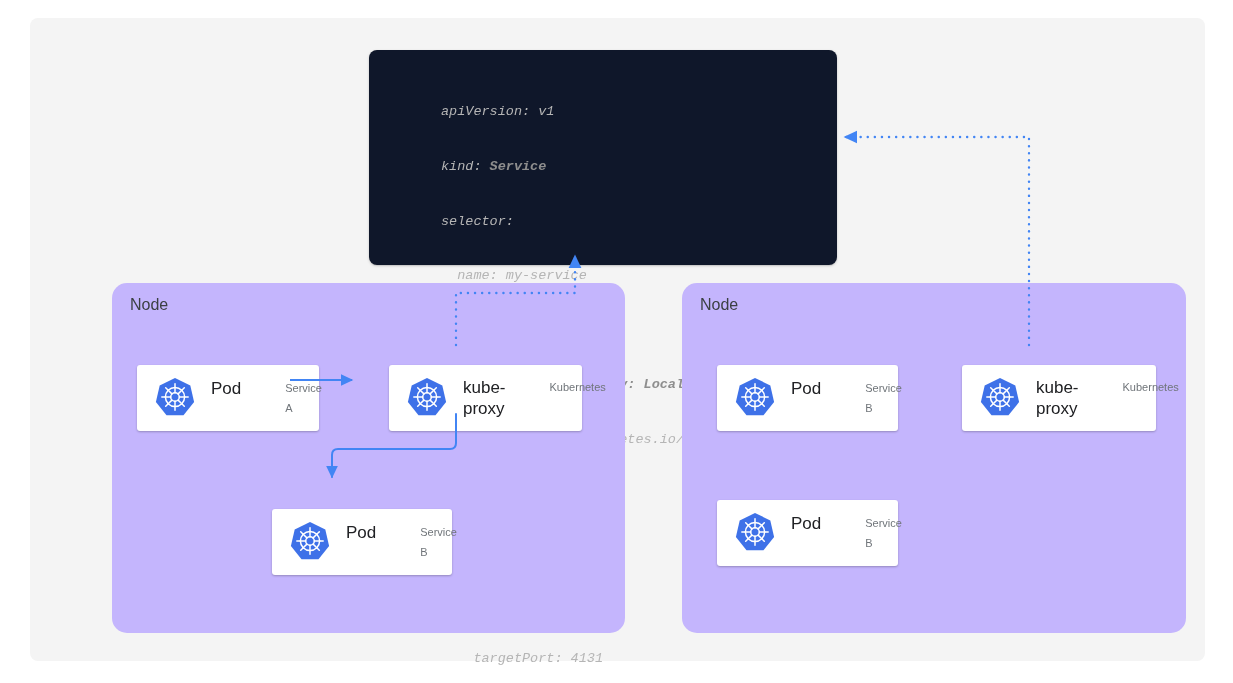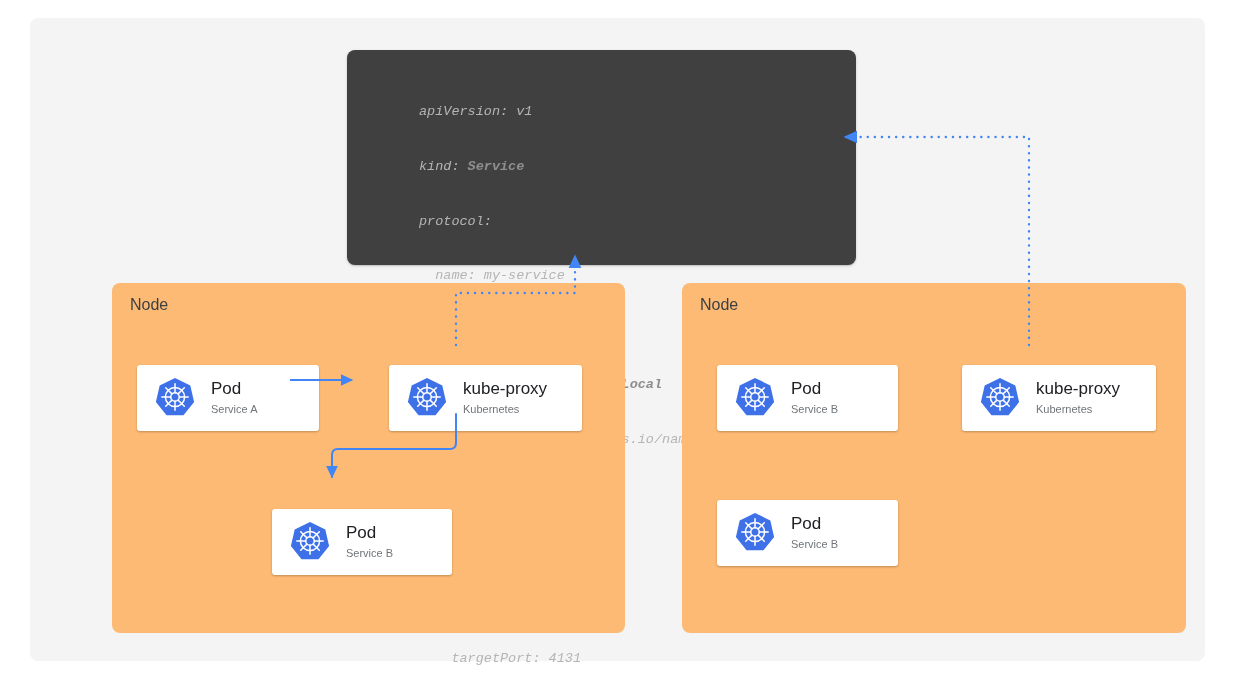--- a/index.html
+++ b/index.html
@@ -21,25 +21,25 @@
     top: 18px;
     width: 1175px;
     height: 643px;
     background: #f4f4f4;
     border-radius: 8px;
   }
 
   
   #yaml-card {
     position: absolute;
-    left: 317px;
+    left: 339px;
     top: 32px;
-    width: 509px;
+    width: 468px;
     height: 215px;
-    background: #404040;
+    background: #0f172a;
     border-radius: 8px;
     box-shadow: 0 1px 3px rgba(0,0,0,0.16), 0 1px 1px rgba(0,0,0,0.08);
   }
   #yaml-body {
     position: absolute;
     left: 72px;
     top: 17px;
     font-family: "Liberation Mono", "DejaVu Sans Mono", monospace;
     font-size: 13.5px;
     line-height: 18.2px;
@@ -48,22 +48,22 @@
     white-space: pre;
     letter-spacing: 0px;
   }
   .yaml-line { display: block; white-space: pre; }
   .yaml-line.strong { color: #8e8e8e; font-weight: bold; }
   .yaml-kw { font-weight: bold; color: #8e8e8e; }
 
   
   .node-panel {
     position: absolute;
-    background: #fdba74;
-    border-radius: 8px;
+    background: #c4b5fd;
+    border-radius: 15px;
   }
   #node-left  { left: 82px;  top: 265px; width: 513px; height: 350px; }
   #node-right { left: 652px; top: 265px; width: 504px; height: 350px; }
   .node-label {
     position: absolute;
     left: 18px;
     top: 13px;
     font-size: 16px;
     color: #3c4043;
     font-family: "Liberation Sans", sans-serif;
@@ -78,21 +78,21 @@
     display: flex;
     align-items: center;
   }
   .card-icon {
     width: 44px;
     height: 44px;
     margin-left: 16px;
     margin-right: 14px;
     flex: 0 0 auto;
   }
-  .card-text { display: flex; flex-direction: column; justify-content: flex-start; }
+  .card-text { display: flex; flex-direction: row; justify-content: flex-start; gap: 44px; }
   .card-title {
     font-size: 17px;
     color: #202124;
     line-height: 21px;
     font-family: "Liberation Sans", sans-serif;
   }
   .card-sub {
     font-size: 11px;
     color: #70757a;
     line-height: 20px;
@@ -118,21 +118,21 @@
 </head>
 <body>
 
 <div id="page">
   <div id="canvas">
 
     <div id="yaml-card">
       <div id="yaml-body">
         <span class="yaml-line">apiVersion: v1</span>
         <span class="yaml-line"><span>kind: </span><span class="yaml-kw">Service</span></span>
-        <span class="yaml-line">protocol:</span>
+        <span class="yaml-line">selector:</span>
         <span class="yaml-line">  name: my-service</span>
         <span class="yaml-line">spec:</span>
         <span class="yaml-line strong">  internalTrafficPolicy: Local</span>
         <span class="yaml-line">  selector: app.kubernetes.io/name: MyApp</span>
         <span class="yaml-line">  ports:</span>
         <span class="yaml-line">  - protocol: TCP</span>
         <span class="yaml-line">    port: 80</span>
         <span class="yaml-line">    targetPort: 4131</span>
       </div>
     </div>

